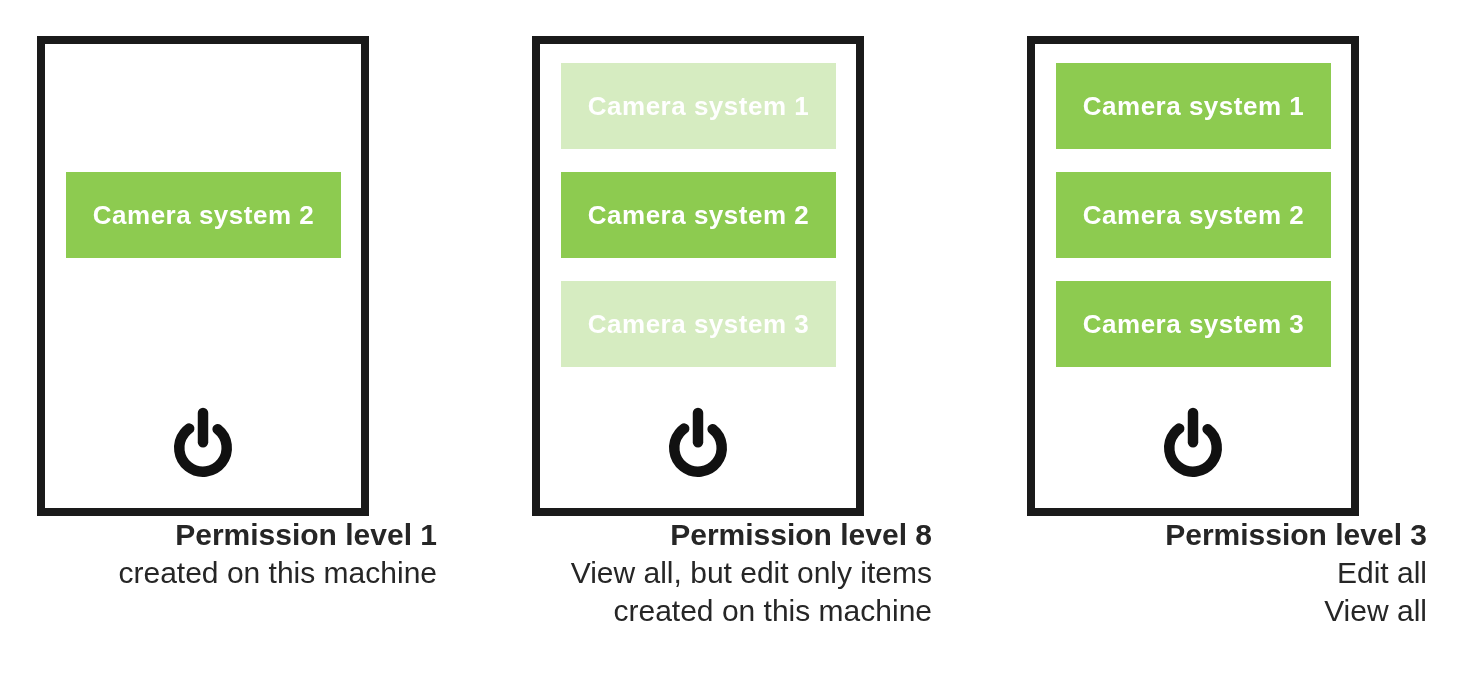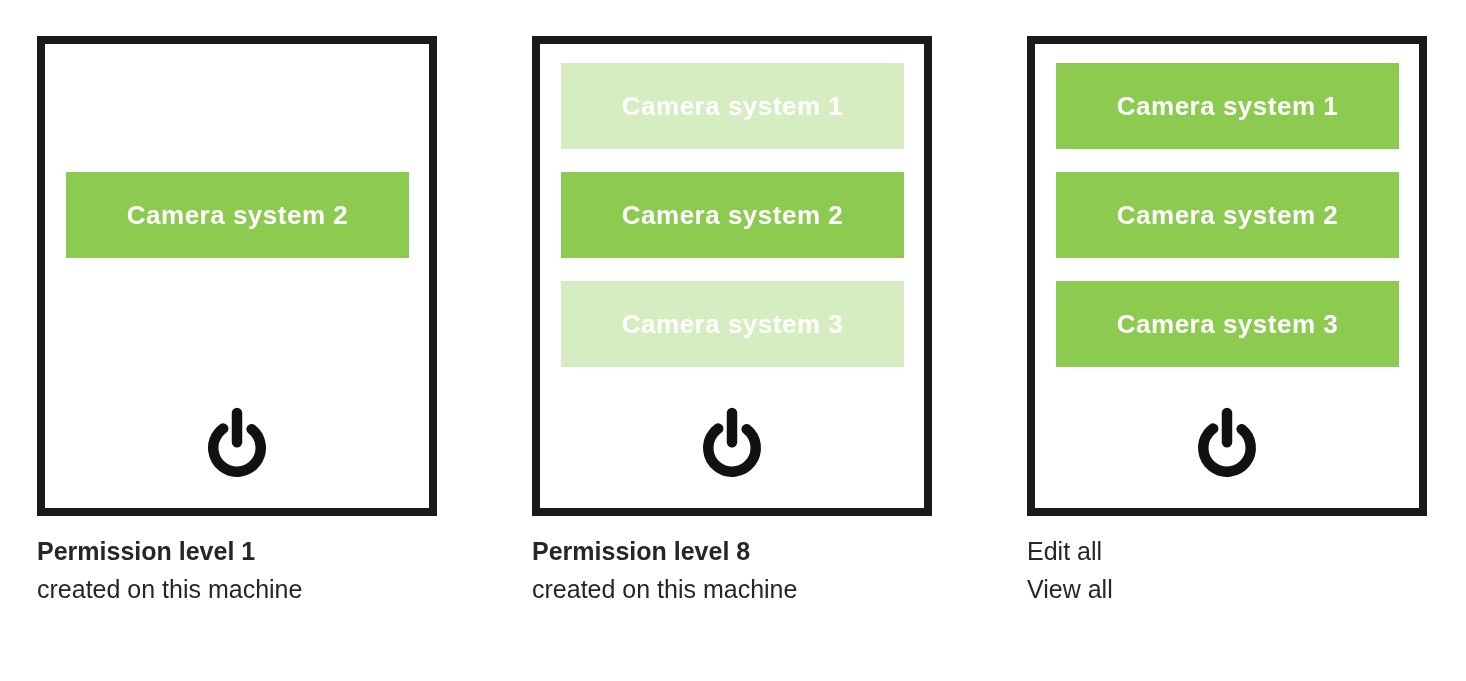--- a/index.html
+++ b/index.html
@@ -17,21 +17,21 @@
     overflow:hidden;
   }
   .figure{
     display:flex;
     gap:95px;
     margin:36px 39px 0 37px;
   }
   .column{width:400px;flex:0 0 400px;}
   .device-frame{
     position:relative;
-    width:400px;height:480px;
+    width:332px;height:480px;
     border:8px solid var(--frame);
     background:#ffffff;
   }
   .slots{
     padding:19px 20px 0 21px;
     display:flex;flex-direction:column;gap:23px;
   }
   .slot{height:86px;}
   .camera-btn{
     display:flex;align-items:center;justify-content:center;
@@ -44,23 +44,22 @@
     cursor:pointer;
     padding:0;
   }
   .camera-btn.faded{opacity:0.35;}
   .power-wrap{
     position:absolute;left:0;right:0;bottom:28px;
     display:flex;justify-content:center;
   }
   .power-wrap svg{display:block;}
   .caption{
-    margin-top:16px;
-    text-align:left;
-    font-size:25px;
+    text-align:right;
+    font-size:30px;
     line-height:38px;
   }
   .caption-title{font-weight:700;}
 </style>
 </head>
 <body>
 
 <div class="figure">
 
   <section class="column">
@@ -91,37 +90,39 @@
       </div>
       <div class="power-wrap">
         <svg width="62" height="74" viewBox="0 0 88 106" aria-hidden="true">
           <circle cx="44" cy="60" r="34" fill="none" stroke="#111111" stroke-width="15" stroke-linecap="round" stroke-dasharray="169 45" transform="rotate(-52 44 60)"></circle>
           <line x1="44" y1="10" x2="44" y2="52" stroke="#111111" stroke-width="15" stroke-linecap="round"></line>
         </svg>
       </div>
     </div>
     <div class="caption">
       <div class="caption-title">Permission level 8</div>
+      <div class="caption-line">View all, but edit only items</div>
       <div class="caption-line">created on this machine</div>
     </div>
   </section>
 
   <section class="column">
     <div class="device-frame">
       <div class="slots">
         <button class="camera-btn active">Camera system 1</button>
         <button class="camera-btn active">Camera system 2</button>
         <button class="camera-btn active">Camera system 3</button>
       </div>
       <div class="power-wrap">
         <svg width="62" height="74" viewBox="0 0 88 106" aria-hidden="true">
           <circle cx="44" cy="60" r="34" fill="none" stroke="#111111" stroke-width="15" stroke-linecap="round" stroke-dasharray="169 45" transform="rotate(-52 44 60)"></circle>
           <line x1="44" y1="10" x2="44" y2="52" stroke="#111111" stroke-width="15" stroke-linecap="round"></line>
         </svg>
       </div>
     </div>
     <div class="caption">
+      <div class="caption-title">Permission level 3</div>
       <div class="caption-line">Edit all</div>
       <div class="caption-line">View all</div>
     </div>
   </section>
 
 </div>
 
 </body></html>

